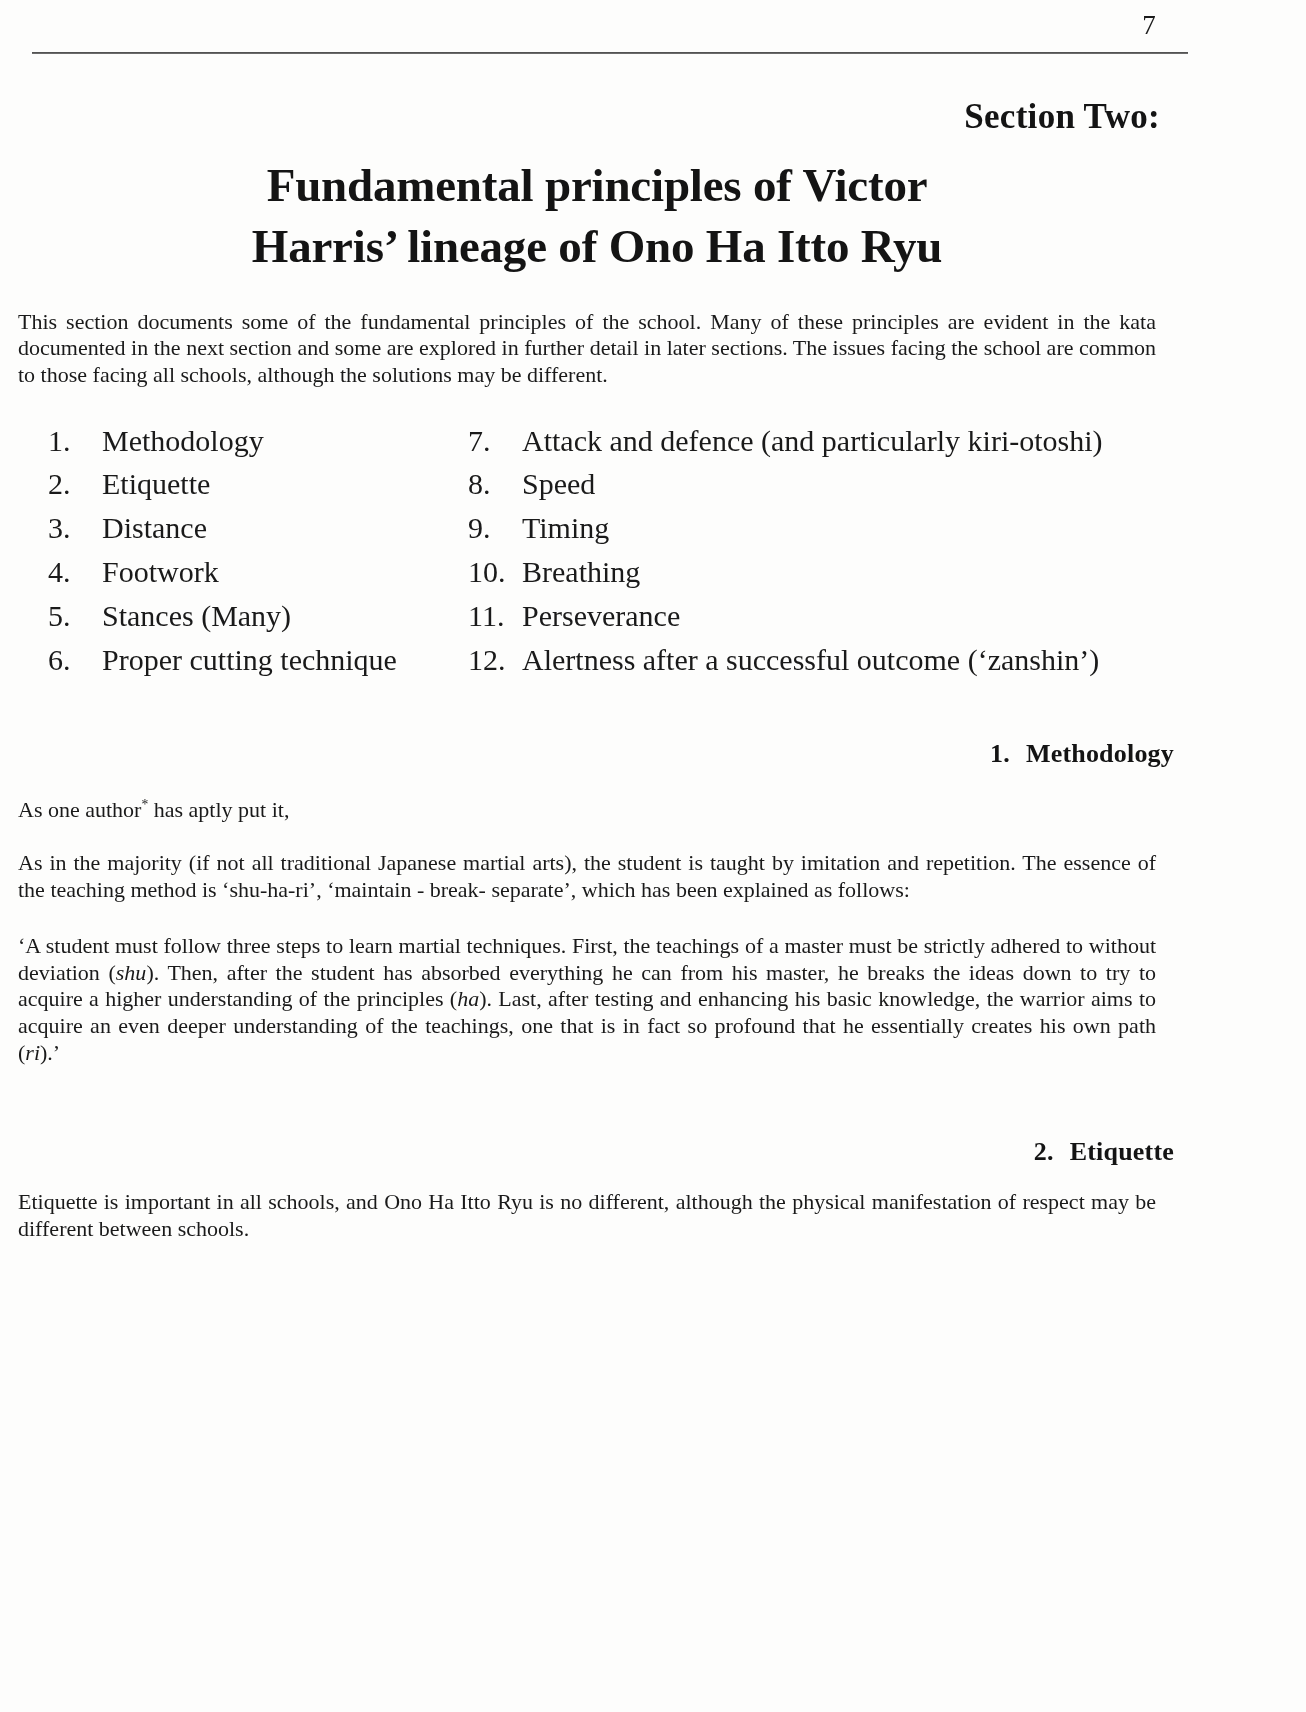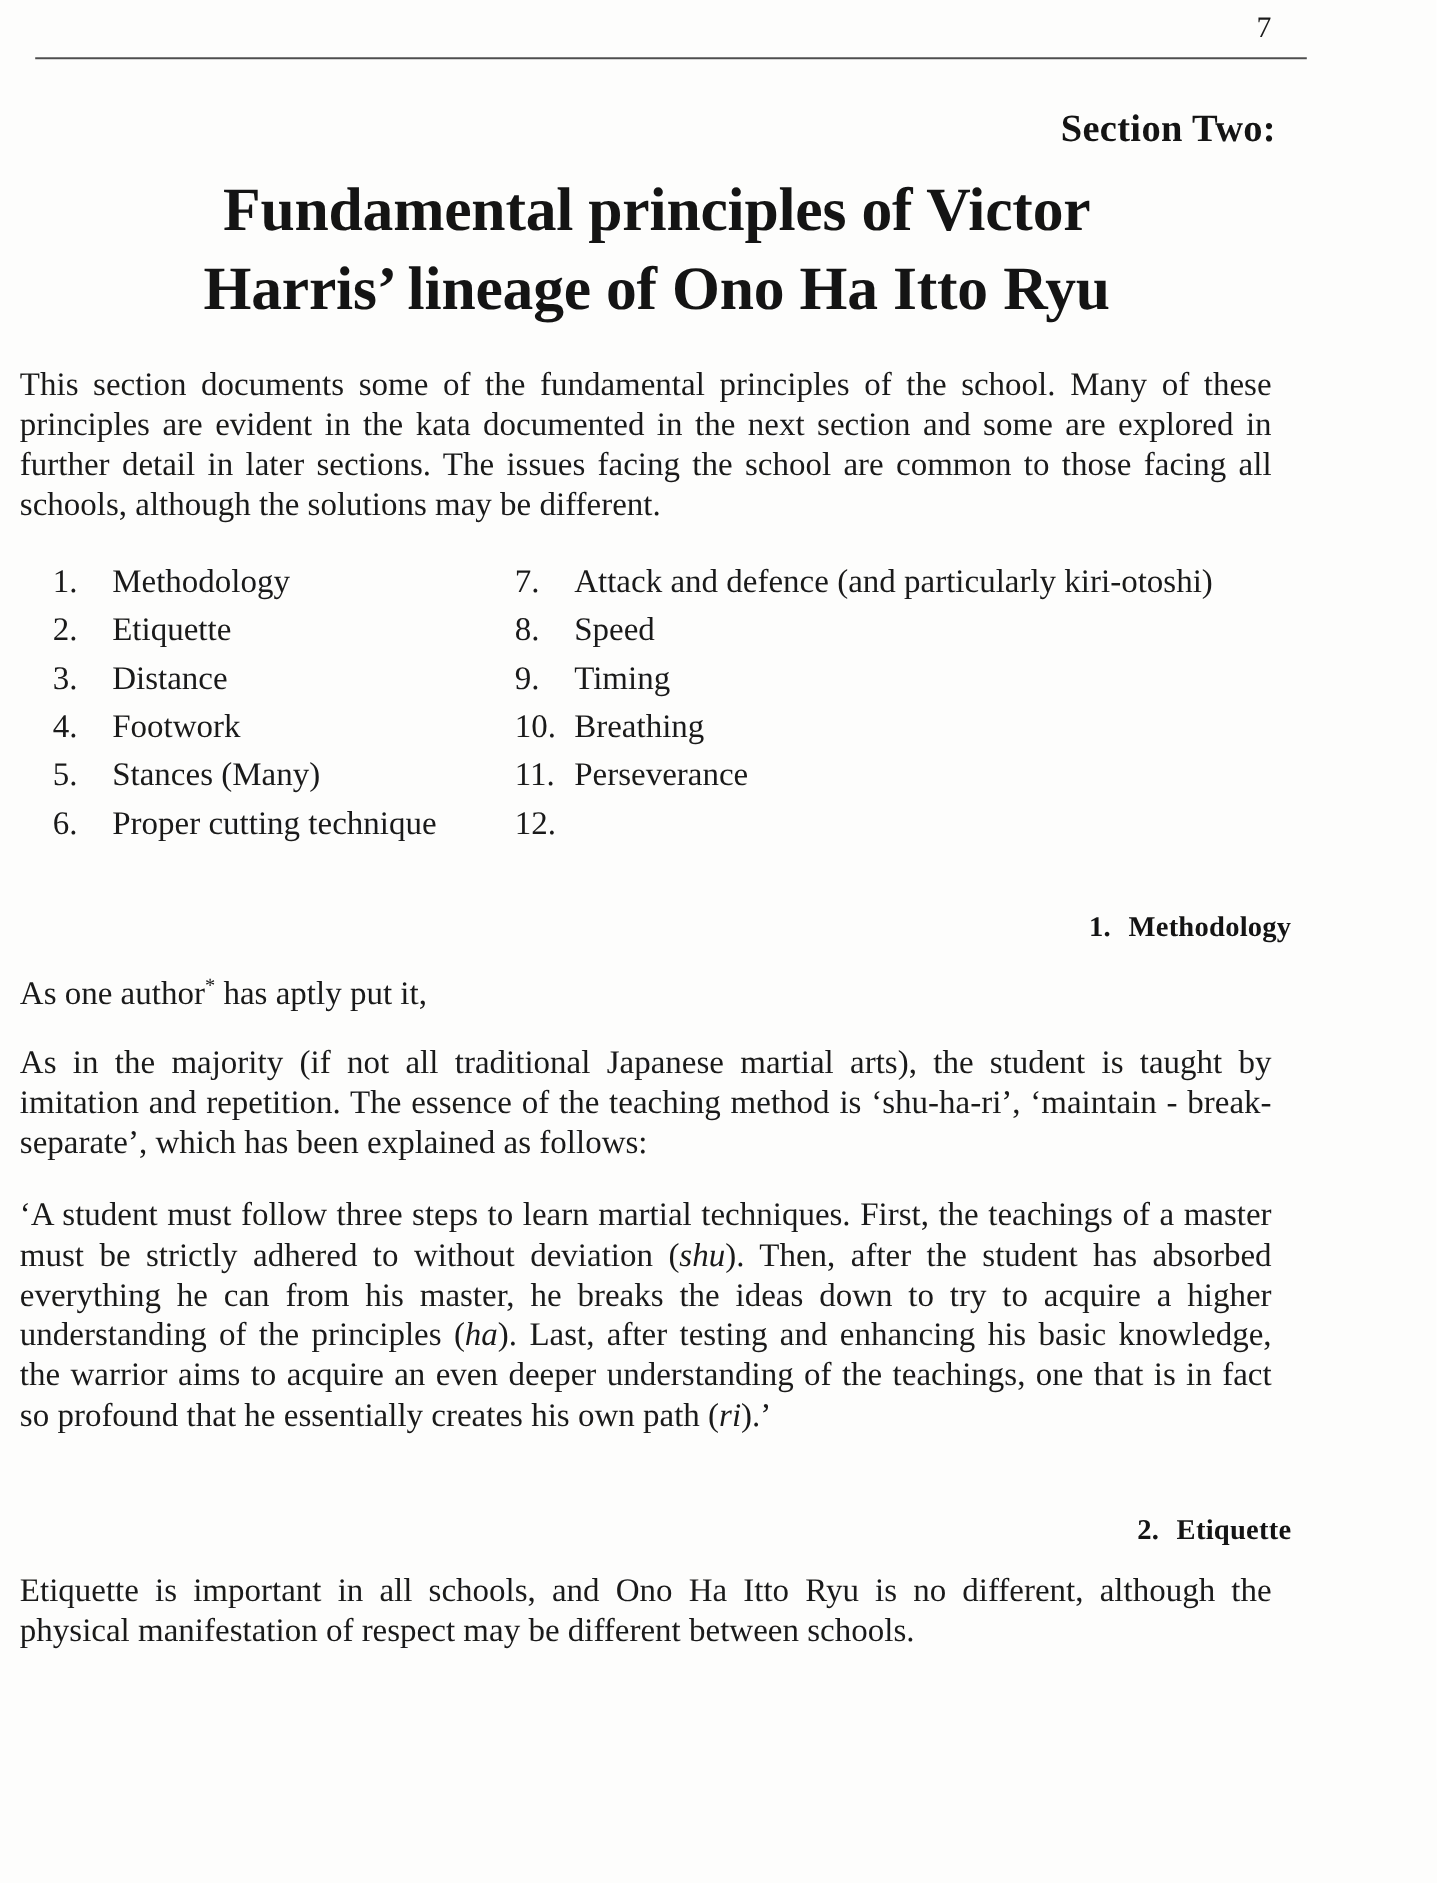--- a/index.html
+++ b/index.html
@@ -58,33 +58,33 @@
     text-align: right;
     font-weight: bold;
     font-size: 35px;
     line-height: 1.1;
     margin: 44px 14px 0 0;
     letter-spacing: 0.3px;
   }
   .doc-title {
     text-align: center;
     font-weight: bold;
-    font-size: 56px;
+    font-size: 47px;
     line-height: 1.30;
     margin: 18px 22px 0 28px;
     letter-spacing: -0.2px;
   }
   .doc-title .line {
     display: block;
     white-space: nowrap;
   }
 
   
   .para {
-    font-size: 30px;
+    font-size: 22px;
     line-height: 1.21;
     text-align: justify;
     margin: 0 18px 0 4px;
     text-justify: inter-word;
     color: #1a1a1a;
   }
   .para.intro { margin-top: 32px; }
   .para.tight-top { margin-top: 26px; }
   .para.lead { margin-top: 28px; }
   .para.quote {
@@ -202,20 +202,21 @@
         <div class="li">
           <span class="num">10.</span>
           <span class="txt">Breathing</span>
         </div>
         <div class="li">
           <span class="num">11.</span>
           <span class="txt">Perseverance</span>
         </div>
         <div class="li">
           <span class="num">12.</span>
+          <span class="txt">Alertness after a successful outcome (‘zanshin’)</span>
         </div>
       </div>
     </div>
 
     <div class="heading">
       <span class="hnum">1.</span><span>Methodology</span>
     </div>
 
     <p class="para lead nojust"><span>As one author</span><span class="sup">*</span><span> has aptly put it,</span></p>
 

